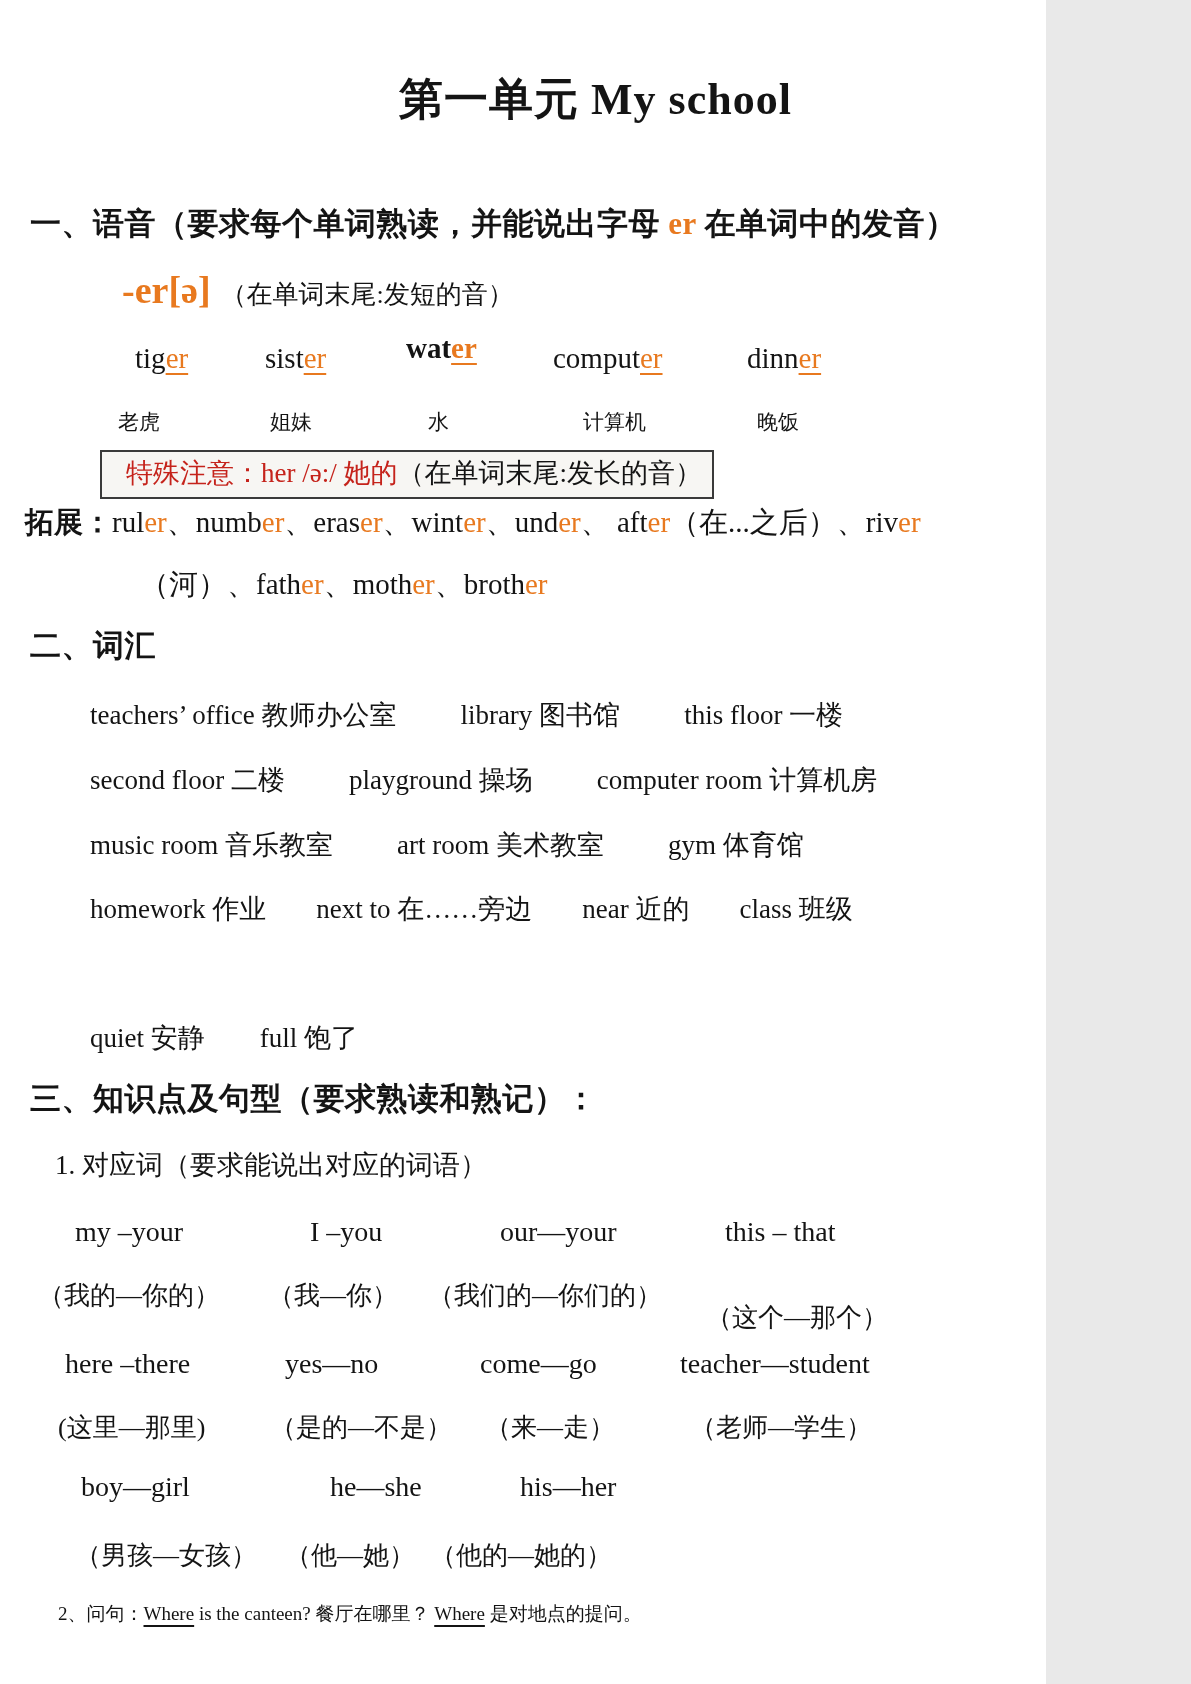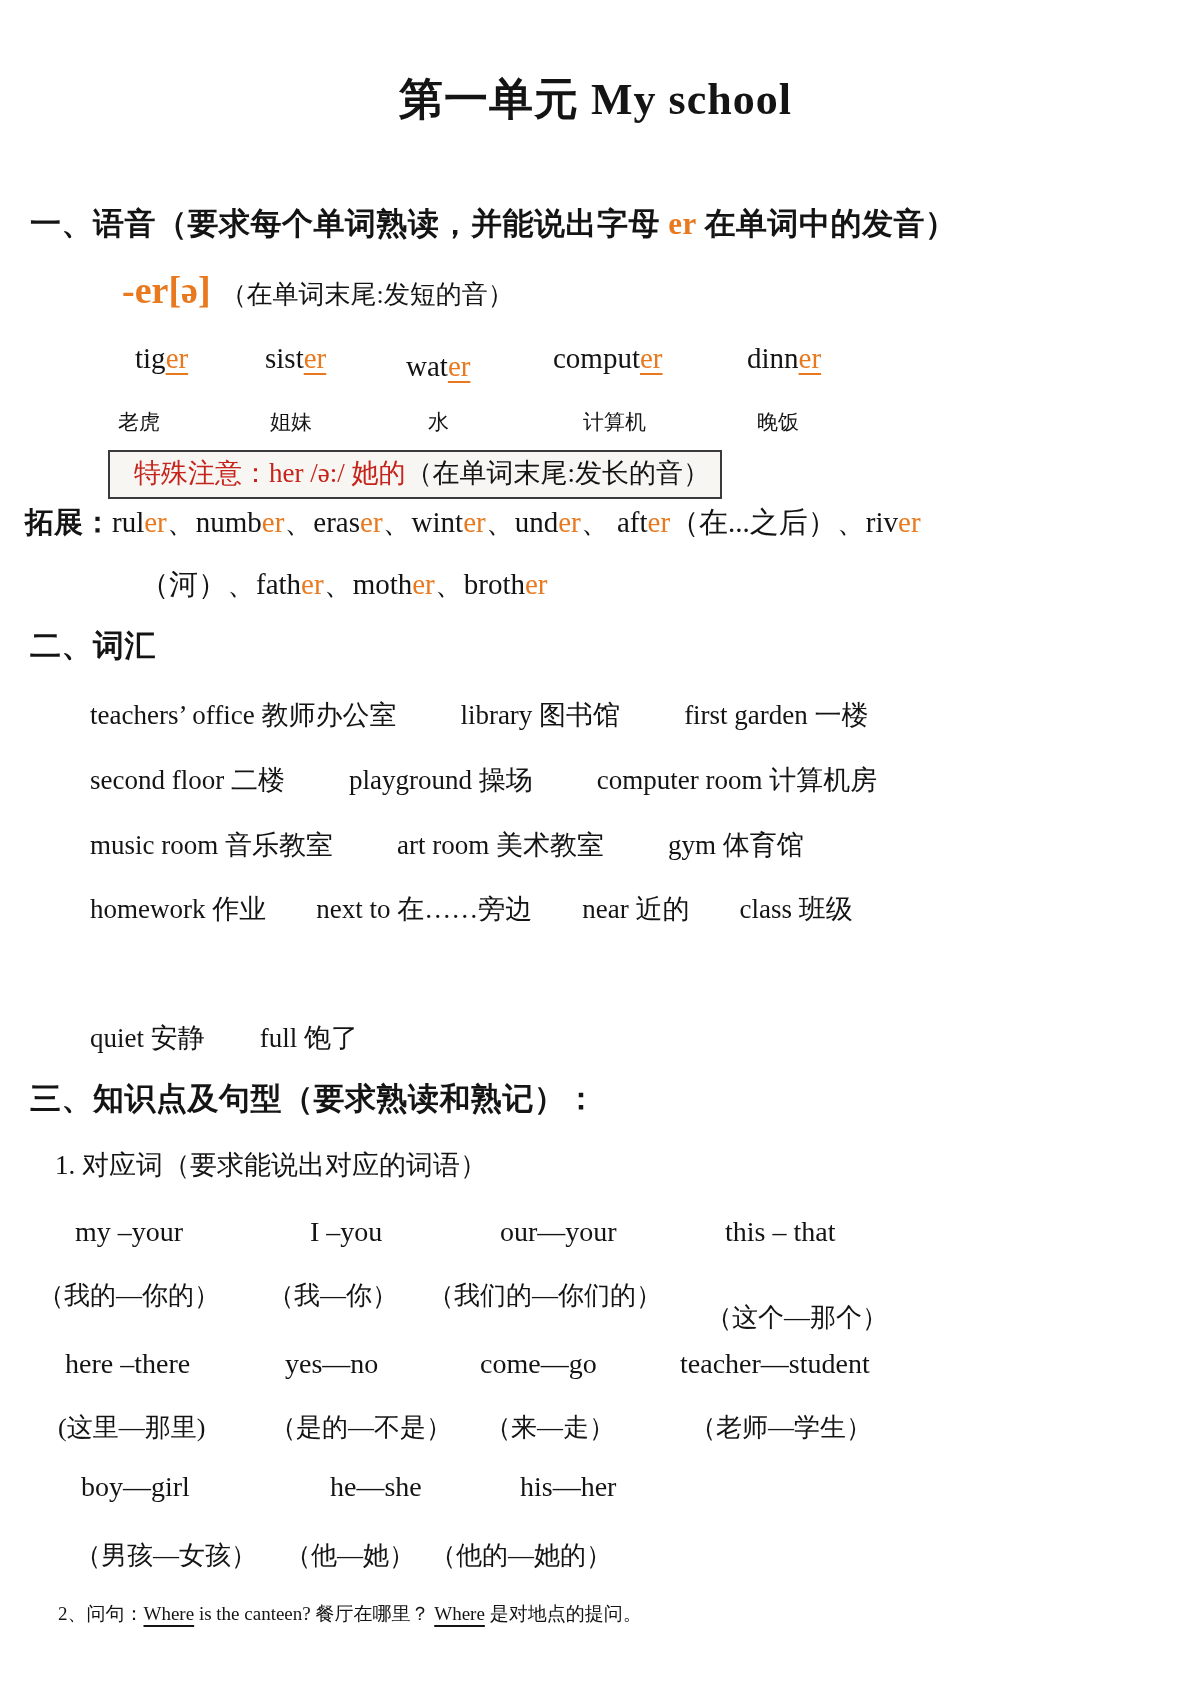--- a/index.html
+++ b/index.html
@@ -1,18 +1,18 @@
 <!DOCTYPE html>
 <html><head>
 <meta charset="utf-8">
 <style>
   html,body{margin:0;padding:0;background:#e9e9e9;}
   .page{
     position:relative;
-    width:1191px;height:1684px;
+    width:1046px;height:1684px;
     background:#ffffff;
     font-family:"Liberation Serif","DejaVu Serif",serif;
     color:var(--ink,#141414);
     overflow:hidden;
   }
   .line{position:absolute;white-space:nowrap;}
   .title{
     top:70px;left:0;width:1191px;text-align:center;
     font-size:44px;font-weight:bold;letter-spacing:1px;
   }
@@ -45,46 +45,46 @@
 
   <div class="line h-sec" style="top:203px;left:30px;"><span>一、语音（要求每个单词熟读，并能说出字母 </span><span class="seg-o">er</span><span> 在单词中的发音）</span></div>
 
   <div class="line" style="top:268px;left:122px;">
     <span class="er-label">-er[ə]</span><span class="er-note">（在单词末尾:发短的音）</span>
   </div>
 
   <div>
     <span class="abs word-row" style="top:342px;left:135px;"><span>tig</span><span class="er-u">er</span></span>
     <span class="abs word-row" style="top:342px;left:265px;"><span>sist</span><span class="er-u">er</span></span>
-    <span class="abs word-row" style="top:350px;left:406px;"><span>wat</span><span class="er-u">er</span></span>
+    <span class="abs word-row" style="top:332px;left:406px;font-weight:bold;"><span>wat</span><span class="er-u">er</span></span>
     <span class="abs word-row" style="top:342px;left:553px;"><span>comput</span><span class="er-u">er</span></span>
     <span class="abs word-row" style="top:342px;left:747px;"><span>dinn</span><span class="er-u">er</span></span>
   </div>
 
   <div>
     <span class="abs cn-row" style="top:408px;left:118px;">老虎</span>
     <span class="abs cn-row" style="top:408px;left:270px;">姐妹</span>
     <span class="abs cn-row" style="top:408px;left:428px;">水</span>
     <span class="abs cn-row" style="top:408px;left:583px;">计算机</span>
     <span class="abs cn-row" style="top:408px;left:757px;">晚饭</span>
   </div>
 
-  <div class="line note-box" style="top:450px;left:108px;padding-left:24px;">
+  <div class="line note-box" style="top:450px;left:100px;padding-left:24px;">
     <span class="seg-r">特殊注意：her  /ə:/ 她的</span><span>（在单词末尾:发长的音）</span>
   </div>
 
   <div class="line ext" style="top:503px;left:25px;"><span class="seg-b">拓展：</span><span>rul</span><span class="seg-o">er</span><span>、numb</span><span class="seg-o">er</span><span>、eras</span><span class="seg-o">er</span><span>、wint</span><span class="seg-o">er</span><span>、und</span><span class="seg-o">er</span><span>、 aft</span><span class="seg-o">er</span><span>（在...之后）、riv</span><span class="seg-o">er</span></div>
   <div class="line ext" style="top:565px;left:140px;"><span>（河）、fath</span><span class="seg-o">er</span><span>、moth</span><span class="seg-o">er</span><span>、broth</span><span class="seg-o">er</span></div>
 
   <div class="line h-sec" style="top:625px;left:30px;">二、词汇</div>
 
   <div class="line vocab" style="top:697px;left:90px;">
     <span>teachers’ office 教师办公室</span>
     <span>library  图书馆</span>
-    <span>first garden  一楼</span>
+    <span>this floor  一楼</span>
   </div>
   <div class="line vocab" style="top:762px;left:90px;">
     <span>second floor  二楼</span>
     <span>playground 操场</span>
     <span>computer room 计算机房</span>
   </div>
   <div class="line vocab" style="top:827px;left:90px;">
     <span>music room  音乐教室</span>
     <span>art room  美术教室</span>
     <span>gym  体育馆</span>

